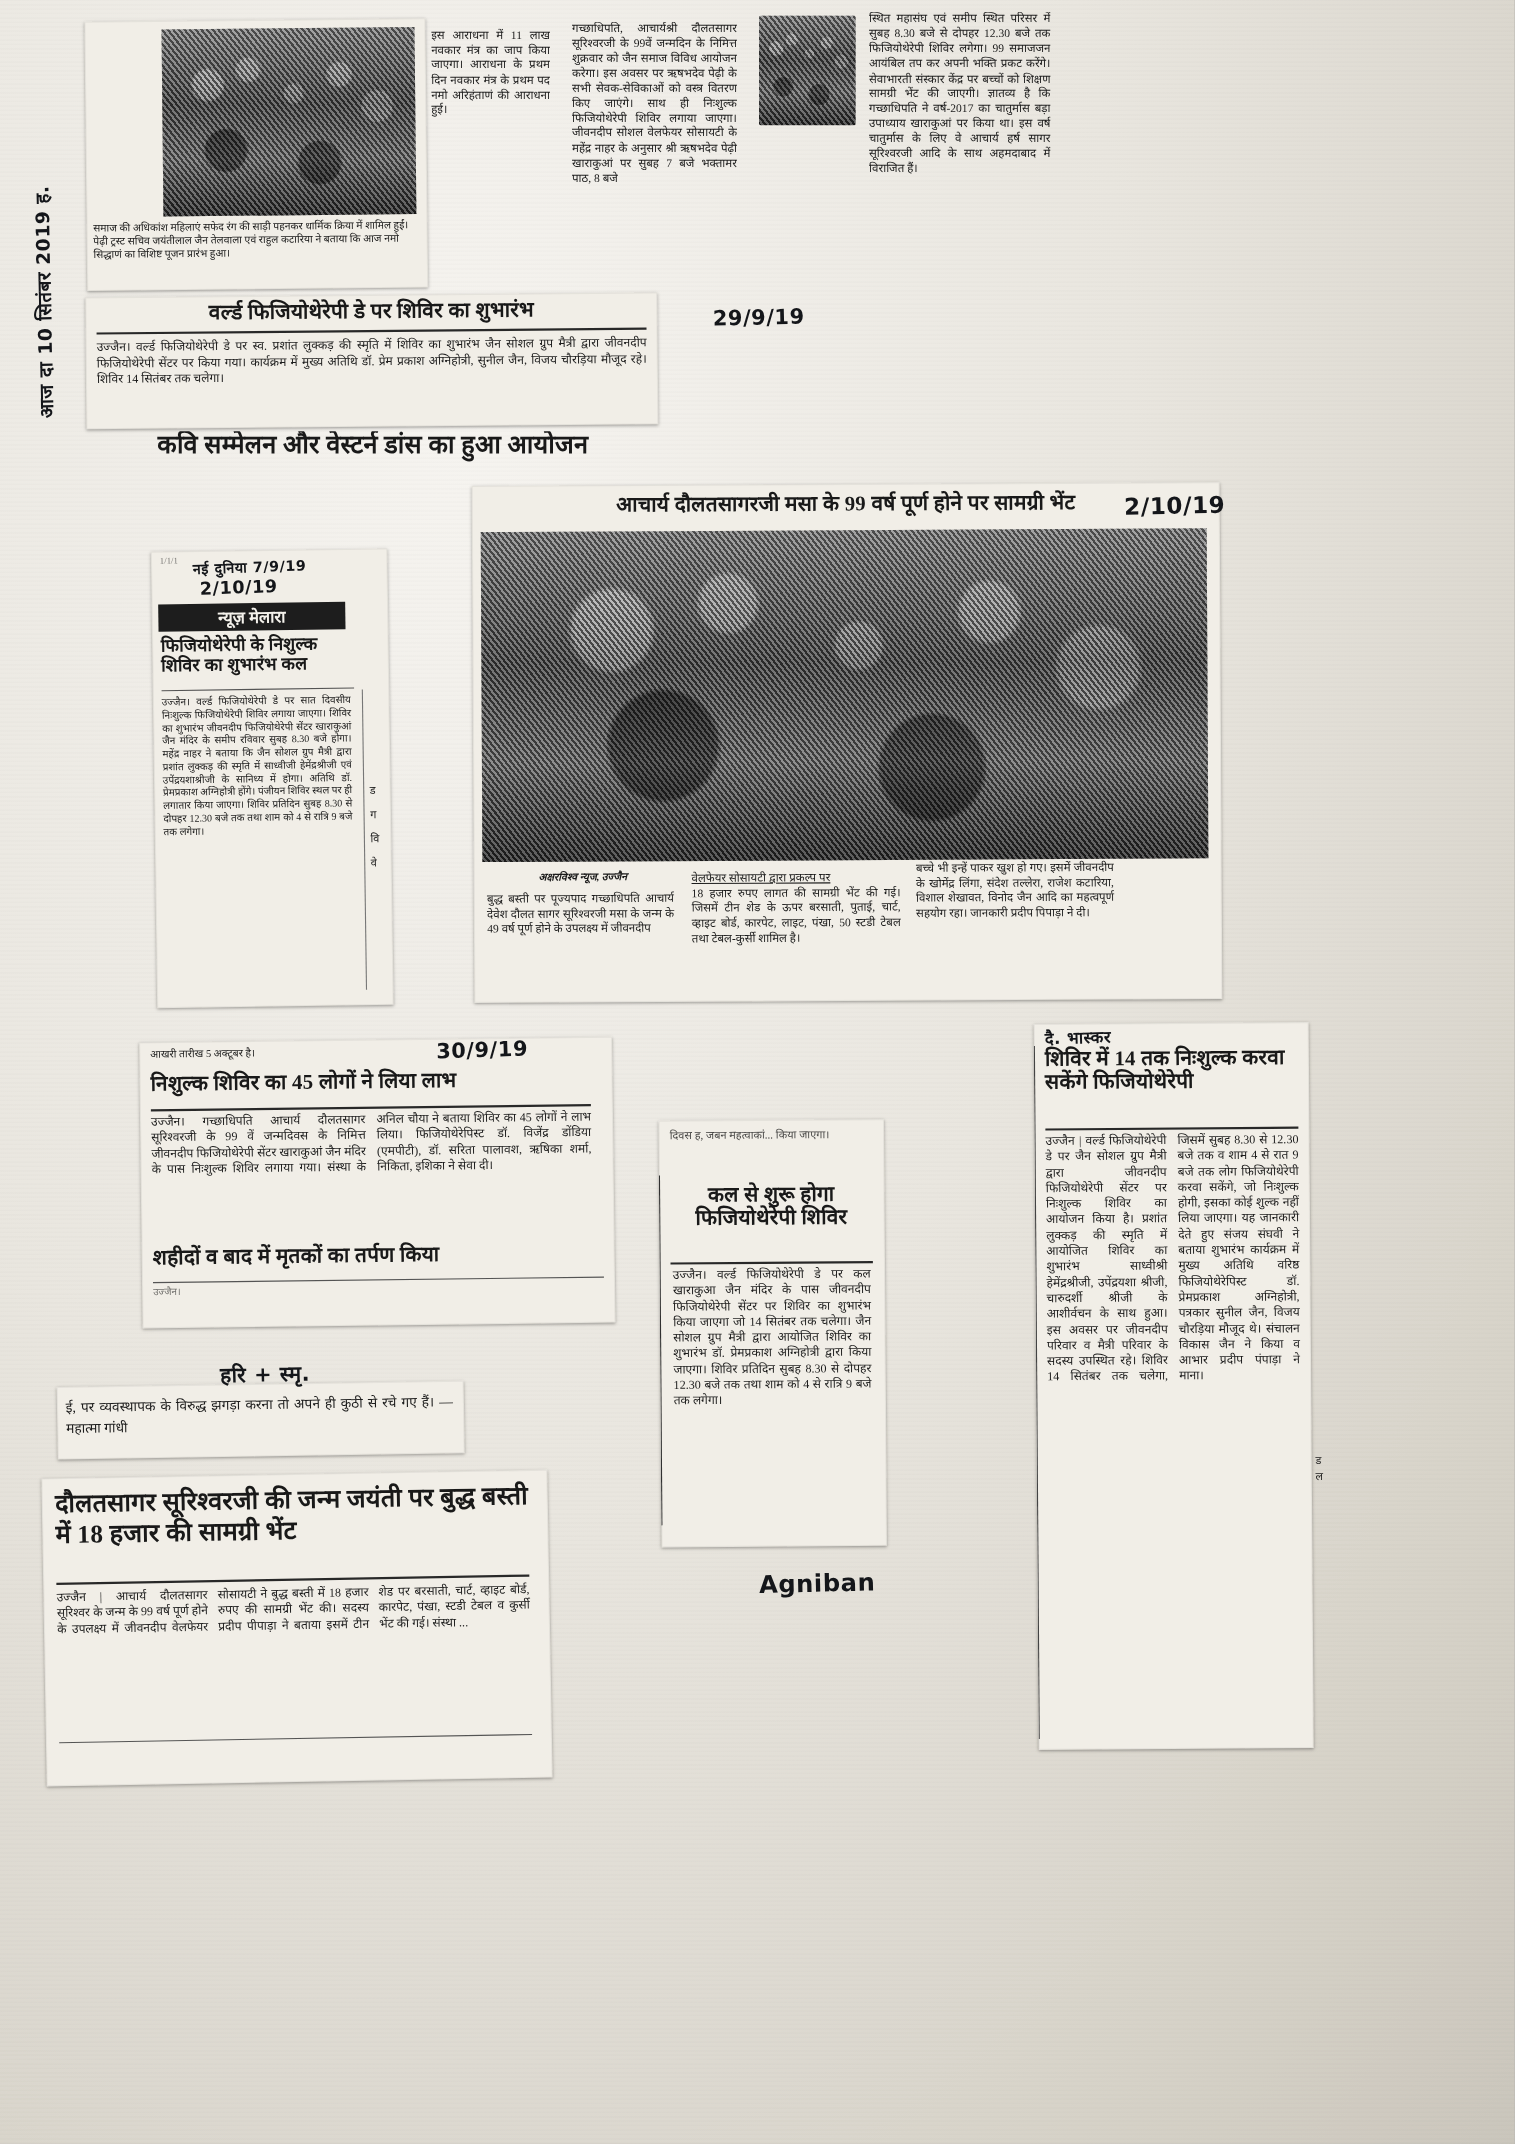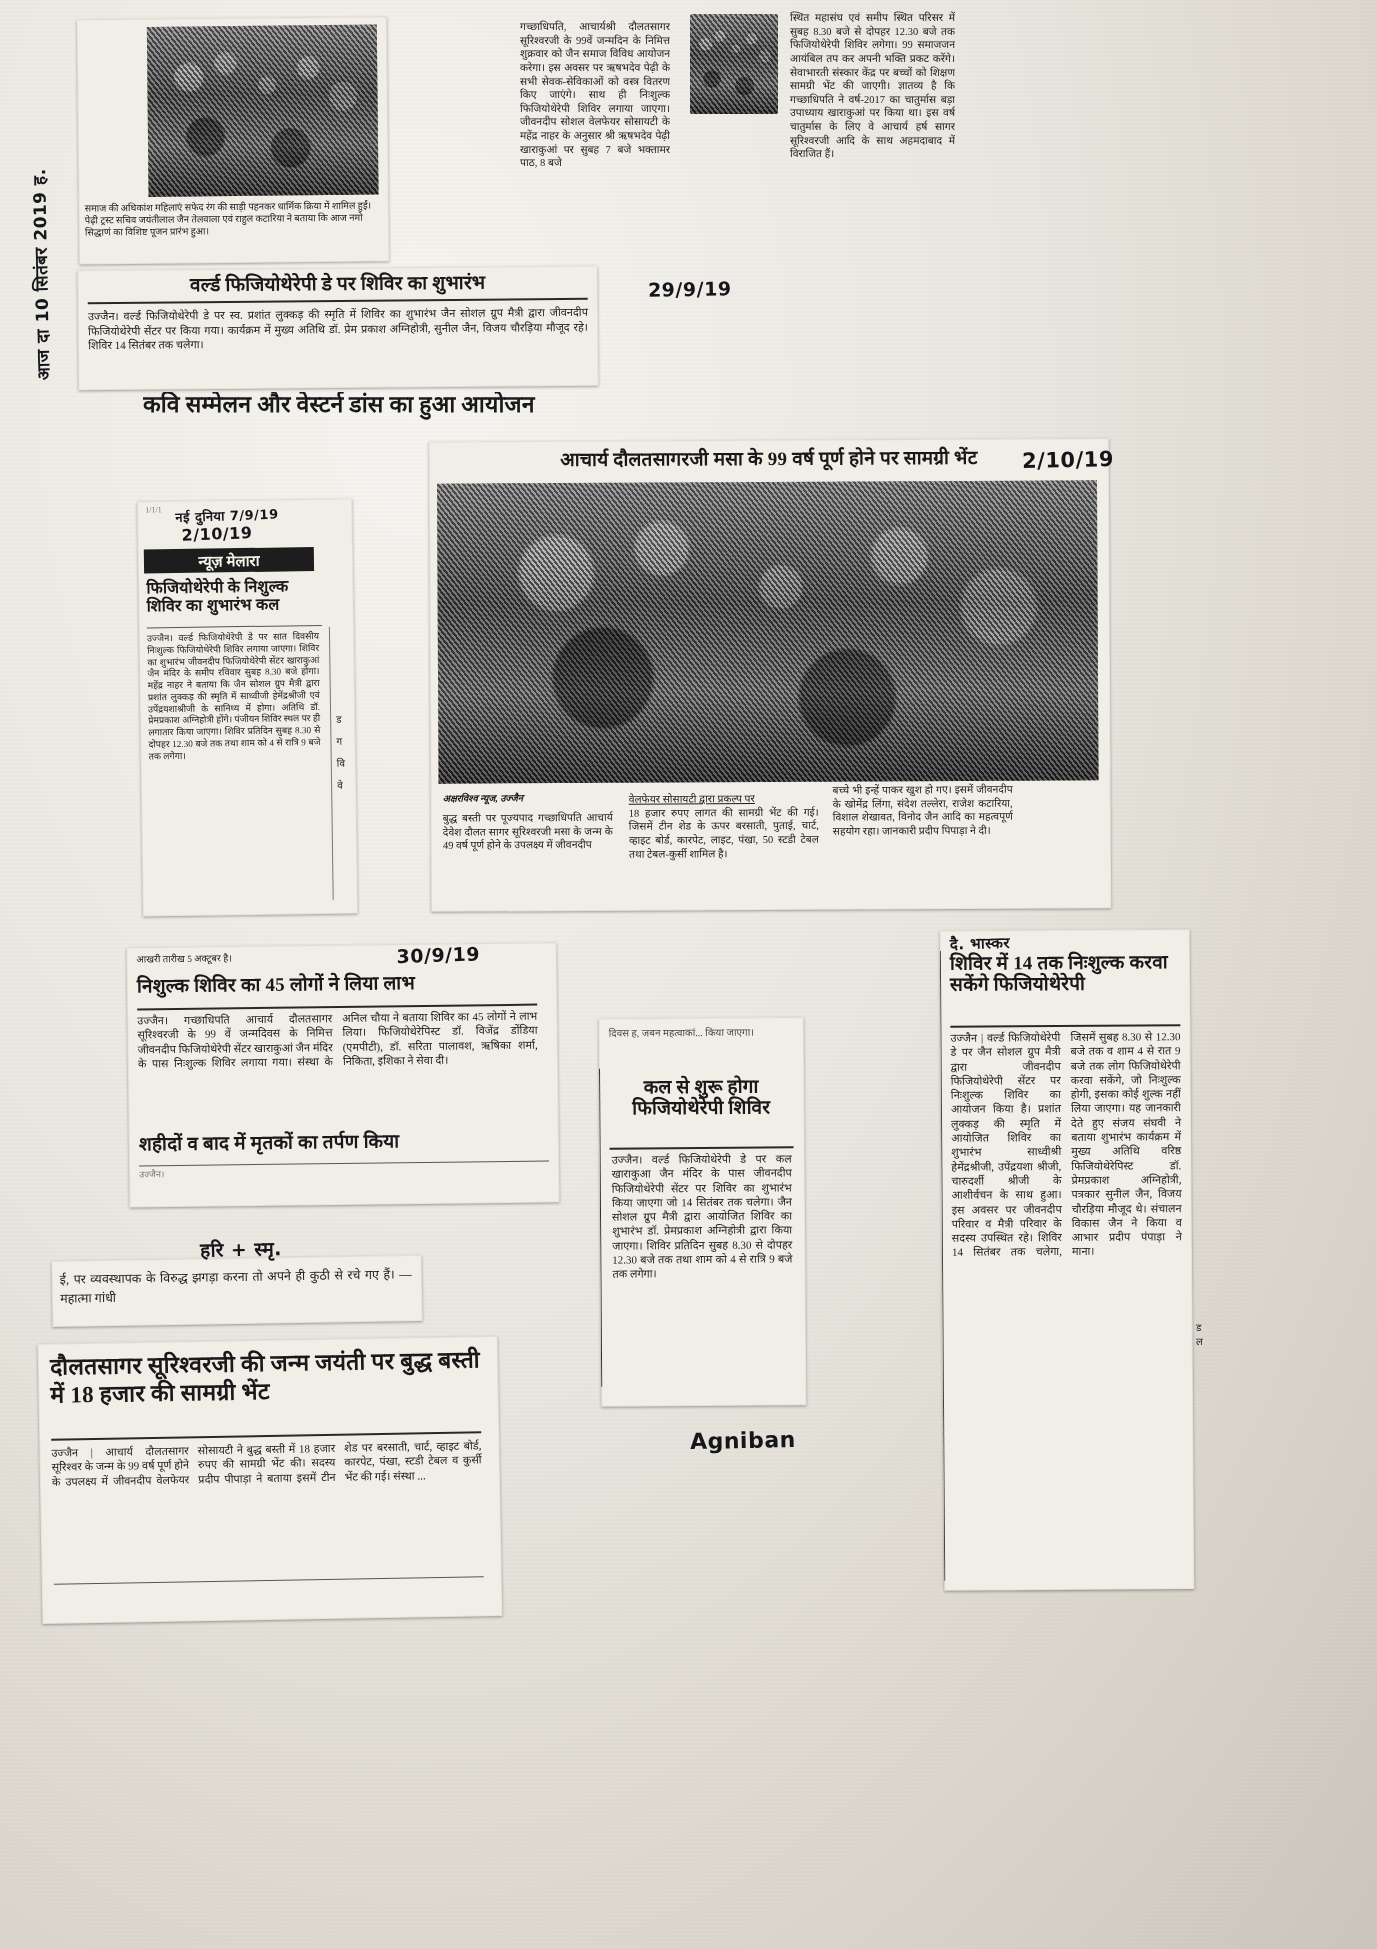--- a/index.html
+++ b/index.html
@@ -101,20 +101,23 @@
 
   <div class="clip noborder hand" style="left:28px;top:40px;width:46px;height:350px;font-size:17px;">
     <div class="vert" style="height:340px;">आज दा 10 सितंबर 2019 ह.</div>
   </div>
 
   <div class="clip" style="left:78px;top:18px;width:310px;height:245px;transform:rotate(-0.6deg);">
     <div class="photo" style="position:absolute;left:70px;top:8px;width:230px;height:170px;"></div>
     <div class="caption" style="position:absolute;left:6px;top:184px;width:298px;">समाज की अधिकांश महिलाएं सफेद रंग की साड़ी पहनकर धार्मिक क्रिया में शामिल हुईं। पेढ़ी ट्रस्ट सचिव जयंतीलाल जैन तेलवाला एवं राहुल कटारिया ने बताया कि आज नमो सिद्धाणं का विशिष्ट पूजन प्रारंभ हुआ।</div>
   </div>
 
+  <div class="clip noborder" style="left:392px;top:26px;width:108px;height:200px;">
+    <div class="body-txt">इस आराधना में 11 लाख नवकार मंत्र का जाप किया जाएगा। आराधना के प्रथम दिन नवकार मंत्र के प्रथम पद नमो अरिहंताणं की आराधना हुई।</div>
+  </div>
 
   <div class="clip noborder" style="left:520px;top:20px;width:150px;height:270px;">
     <div class="body-txt">गच्छाधिपति, आचार्यश्री दौलतसागर सूरिश्वरजी के 99वें जन्मदिन के निमित्त शुक्रवार को जैन समाज विविध आयोजन करेगा। इस अवसर पर ऋषभदेव पेढ़ी के सभी सेवक-सेविकाओं को वस्त्र वितरण किए जाएंगे। साथ ही निःशुल्क फिजियोथेरेपी शिविर लगाया जाएगा। जीवनदीप सोशल वेलफेयर सोसायटी के महेंद्र नाहर के अनुसार श्री ऋषभदेव पेढ़ी खाराकुआं पर सुबह 7 बजे भक्तामर पाठ, 8 बजे</div>
   </div>
 
   <div class="photo" style="position:absolute;left:690px;top:14px;width:88px;height:100px;border-radius:2px;"></div>
 
   <div class="clip noborder" style="left:790px;top:11px;width:165px;height:260px;">
     <div class="body-txt">स्थित महासंघ एवं समीप स्थित परिसर में सुबह 8.30 बजे से दोपहर 12.30 बजे तक फिजियोथेरेपी शिविर लगेगा। 99 समाजजन आयंबिल तप कर अपनी भक्ति प्रकट करेंगे। सेवाभारती संस्कार केंद्र पर बच्चों को शिक्षण सामग्री भेंट की जाएगी। ज्ञातव्य है कि गच्छाधिपति ने वर्ष-2017 का चातुर्मास बड़ा उपाध्याय खाराकुआं पर किया था। इस वर्ष चातुर्मास के लिए वे आचार्य हर्ष सागर सूरिश्वरजी आदि के साथ अहमदाबाद में विराजित हैं।</div>
   </div>
@@ -127,21 +130,21 @@
   </div>
 
   <div class="clip noborder" style="left:105px;top:392px;width:520px;height:40px;margin-left:38px;">
     <div class="hd title-xl">कवि सम्मेलन और वेस्टर्न डांस का हुआ आयोजन</div>
   </div>
 
   <div class="clip" style="left:430px;top:440px;width:680px;height:470px;transform:rotate(-0.3deg);">
     <div class="hd title-lg centered" style="margin:8px 10px 4px;">आचार्य दौलतसागरजी मसा के 99 वर्ष पूर्ण होने पर सामग्री भेंट</div>
     <div class="photo" style="position:absolute;left:8px;top:42px;width:660px;height:300px;"></div>
     <div style="position:absolute;left:12px;top:352px;width:170px;">
-      <div class="caption" style="font-weight:bold;font-style:italic;">अक्षरविश्व न्यूज, उज्जैन</div>
+      <div class="caption" style="font-weight:bold;font-style:italic;margin-left:47px;">अक्षरविश्व न्यूज, उज्जैन</div>
       <div class="body-txt" style="margin-top:6px;">बुद्ध बस्ती पर पूज्यपाद गच्छाधिपति आचार्य देवेश दौलत सागर सूरिश्वरजी मसा के जन्म के 49 वर्ष पूर्ण होने के उपलक्ष्य में जीवनदीप</div>
     </div>
     <div style="position:absolute;left:198px;top:352px;width:190px;">
       <div class="body-txt" style="text-decoration:underline;">वेलफेयर सोसायटी द्वारा प्रकल्प पर</div>
       <div class="body-txt">18 हजार रुपए लागत की सामग्री भेंट की गई। जिसमें टीन शेड के ऊपर बरसाती, पुताई, चार्ट, व्हाइट बोर्ड, कारपेट, लाइट, पंखा, 50 स्टडी टेबल तथा टेबल-कुर्सी शामिल है।</div>
     </div>
     <div style="position:absolute;left:402px;top:344px;width:180px;">
       <div class="body-txt">बच्चे भी इन्हें पाकर खुश हो गए। इसमें जीवनदीप के खोमेंद्र लिंगा, संदेश तल्लेरा, राजेश कटारिया, विशाल शेखावत, विनोद जैन आदि का महत्वपूर्ण सहयोग रहा। जानकारी प्रदीप पिपाड़ा ने दी।</div>
     </div>
   </div>

